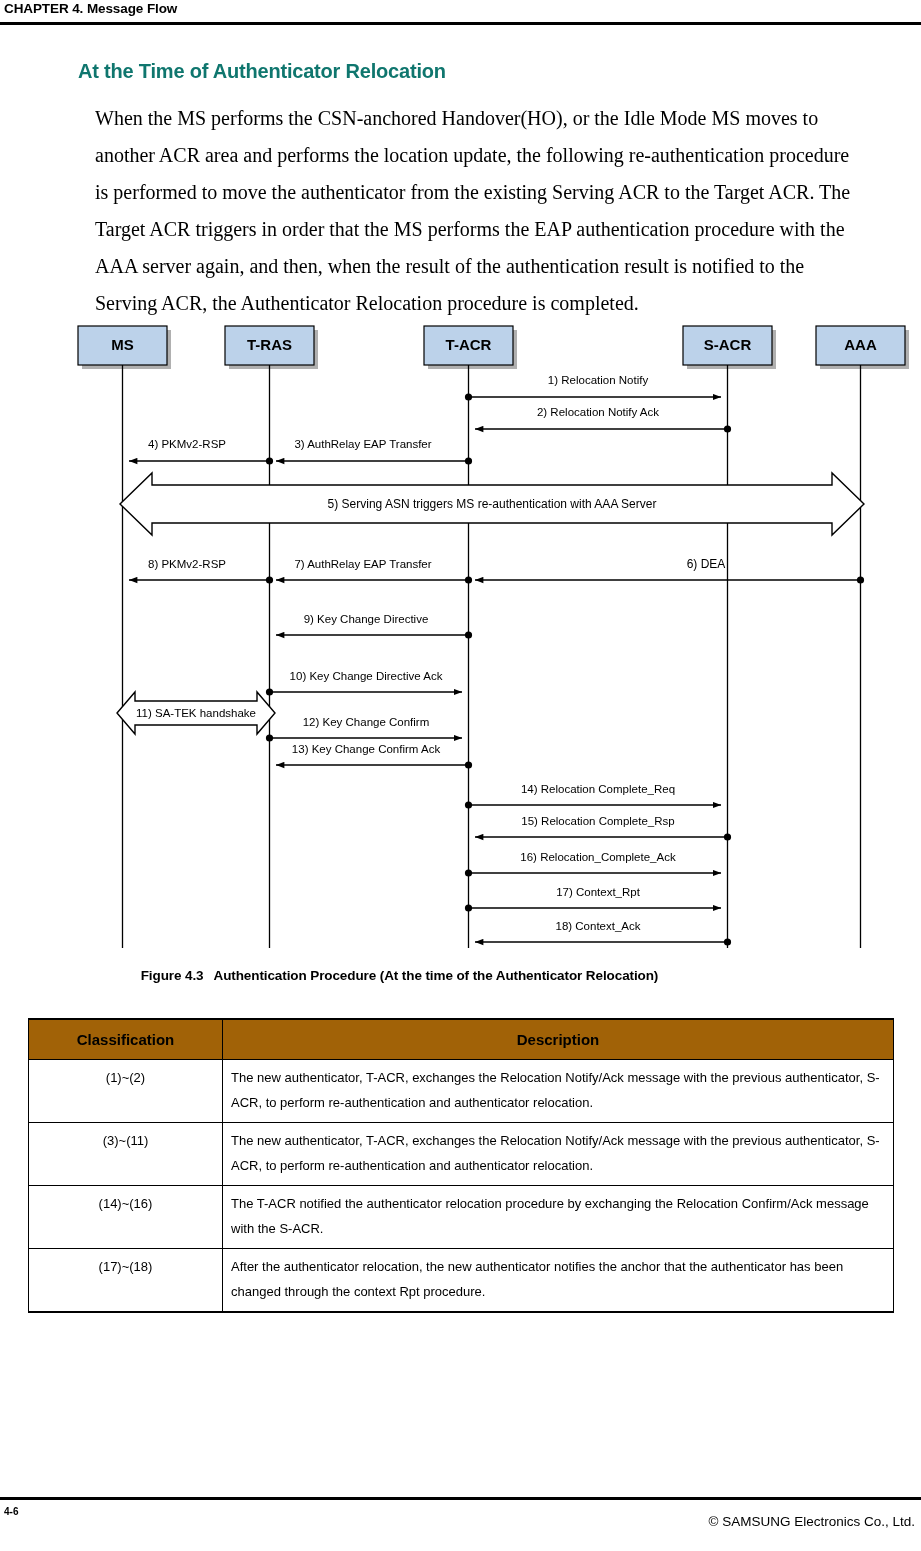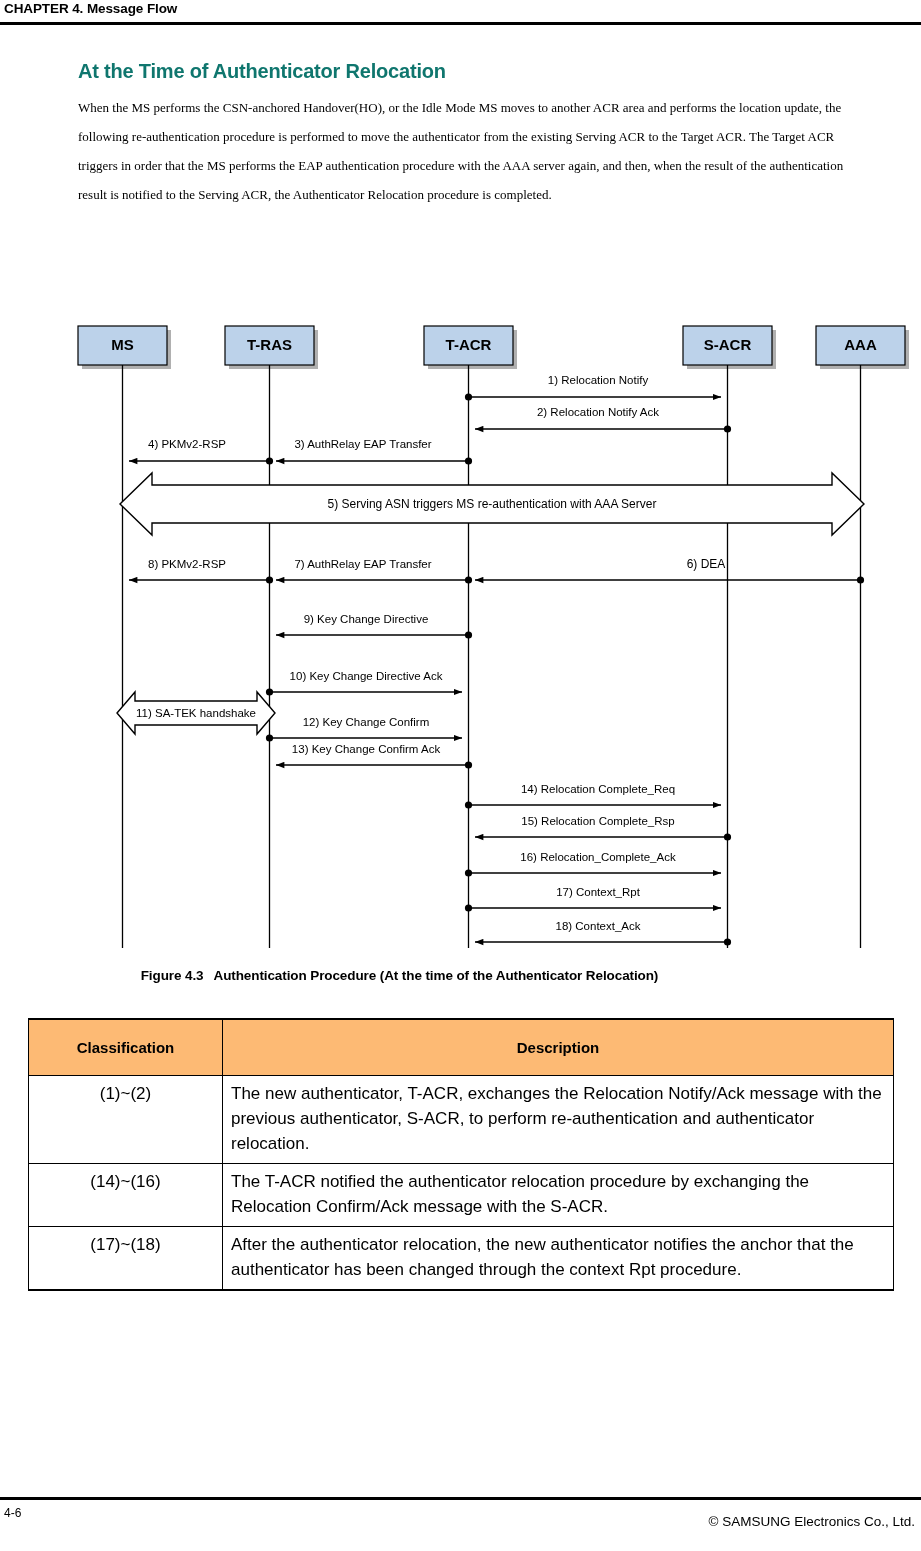--- a/index.html
+++ b/index.html
@@ -51,23 +51,23 @@
   .section-title {
     font-family: "Liberation Sans", sans-serif;
     font-size: 20px;
     font-weight: bold;
     color: #0f766e;
     margin: 0 0 10px 0;
     letter-spacing: -0.2px;
   }
   .body-text {
     font-family: "Liberation Serif", serif;
-    font-size: 13px;
-    line-height: 29px;
-    margin: 0;
+    font-size: 20px;
+    line-height: 37px;
+    margin: 17px;
     text-align: left;
   }
 
   
   .diagram {
     position: absolute;
     left: 0;
     top: 315px;
     width: 734px;
     height: 640px;
@@ -136,32 +136,32 @@
     left: 28px;
     top: 1018px;
     width: 865px;
     border-collapse: collapse;
     table-layout: fixed;
   }
   .desc-table col.c-class { width: 194px; }
   .desc-table col.c-desc  { width: 671px; }
 
   .desc-table thead th {
-    background: #fdba74;
+    background: #a16207;
     font-size: 15px;
     font-weight: bold;
     text-align: center;
-    padding: 19px 4px;
+    padding: 11px 4px;
     border-left: 1px solid #000;
     border-right: 1px solid #000;
     border-top: 2.5px solid #000;
     border-bottom: 1px solid #000;
   }
   .desc-table tbody td {
-    font-size: 17px;
+    font-size: 13px;
     line-height: 25px;
     vertical-align: top;
     border: 1px solid #000;
     padding: 5px 8px 7px 8px;
   }
   .desc-table tbody td.cls {
     text-align: center;
     white-space: nowrap;
   }
   .desc-table tbody tr:last-child td {
@@ -181,22 +181,22 @@
     position: absolute;
     left: 0;
     top: 1506px;
     width: 921px;
     height: 24px;
   }
   .footer .page-num {
     position: absolute;
     left: 4px;
     top: 0;
-    font-size: 12px;
-    font-weight: normal;
+    font-size: 10px;
+    font-weight: bold;
   }
   .footer .copyright {
     position: absolute;
     right: 6px;
     top: 8px;
     font-size: 13.5px;
   }
 </style>
 </head>
 <body>
@@ -376,20 +376,24 @@
       <th>Classification</th>
       <th>Description</th>
     </tr>
   </thead>
   <tbody>
     <tr>
       <td class="cls">(1)~(2)</td>
       <td>The new authenticator, T-ACR, exchanges the Relocation Notify/Ack message with the previous authenticator, S-ACR, to perform re-authentication and authenticator relocation.</td>
     </tr>
     <tr>
+      <td class="cls">(3)~(11)</td>
+      <td>The new authenticator, T-ACR, exchanges the Relocation Notify/Ack message with the previous authenticator, S-ACR, to perform re-authentication and authenticator relocation.</td>
+    </tr>
+    <tr>
       <td class="cls">(14)~(16)</td>
       <td>The T-ACR notified the authenticator relocation procedure by exchanging the Relocation Confirm/Ack message with the S-ACR.</td>
     </tr>
     <tr>
       <td class="cls">(17)~(18)</td>
       <td>After the authenticator relocation, the new authenticator notifies the anchor that the authenticator has been changed through the context Rpt procedure.</td>
     </tr>
   </tbody>
 </table>
 

